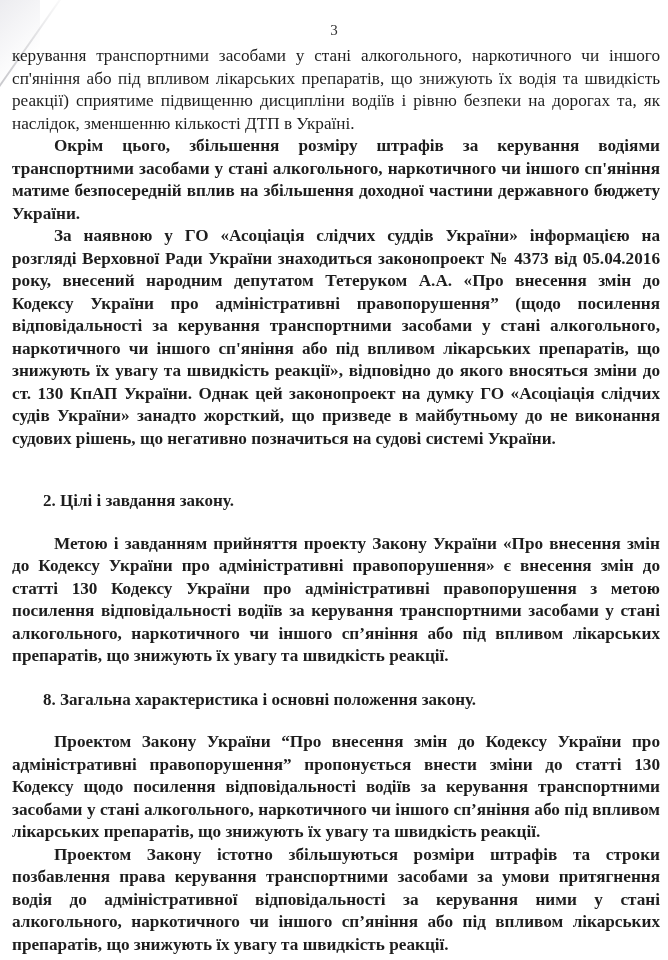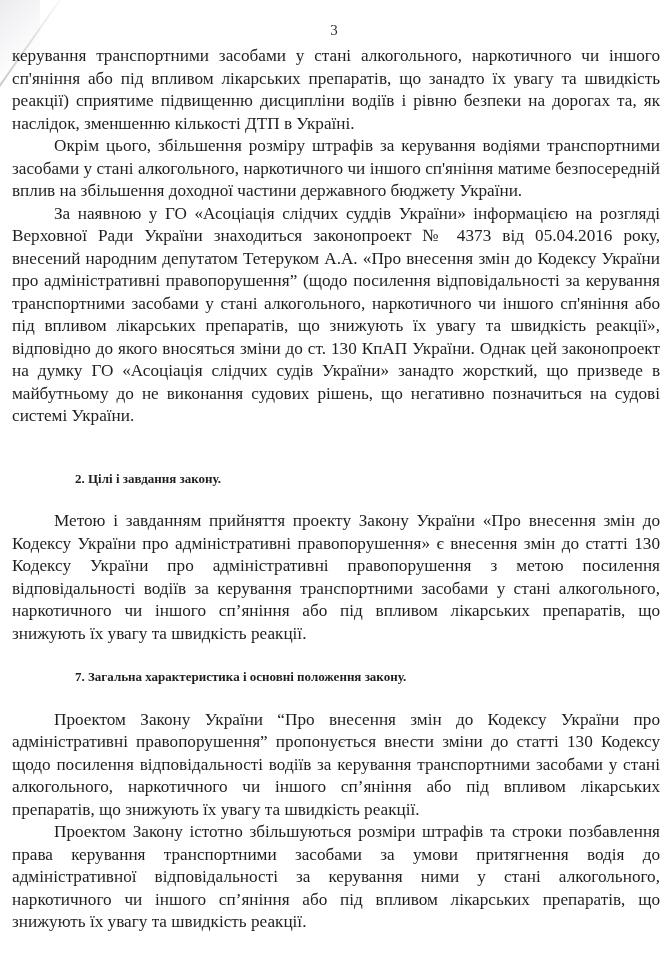--- a/index.html
+++ b/index.html
@@ -24,39 +24,39 @@
   .page-number {
     position: absolute; top: 22px; left: 0; width: 668px; text-align: center;
     font-size: 15px; color: #333;
   }
   .content {
     position: absolute; left: 12px; top: 45px; width: 648px;
     font-size: 17.2px; line-height: 22.5px;
     text-align: justify;
   }
   p { margin: 0; text-indent: 0; }
-  p.indent { text-indent: 42px; }
+  p.indent { text-indent: 42px; font-weight: bold; }
   .heading {
-    font-weight: bold; margin-left: 63px; font-size: 13px;
+    font-weight: bold; margin-left: 31px; font-size: 17px;
   }
   .h1 { margin-top: 40px; margin-bottom: 20px; }
   .h2 { margin-top: 21px; margin-bottom: 20px; }
 </style>
 </head>
 <body>
 
 <div class="corner-shade"></div>
 <div class="crease"></div>
 
 <div class="page-number">3</div>
 
 <div class="content">
-  <p>керування транспортними засобами у стані алкогольного, наркотичного чи іншого сп'яніння або під впливом лікарських препаратів, що занадто їх увагу та швидкість реакції) сприятиме підвищенню дисципліни водіїв і рівню безпеки на дорогах та, як наслідок, зменшенню кількості ДТП в Україні.</p>
+  <p>керування транспортними засобами у стані алкогольного, наркотичного чи іншого сп'яніння або під впливом лікарських препаратів, що знижують їх водія та швидкість реакції) сприятиме підвищенню дисципліни водіїв і рівню безпеки на дорогах та, як наслідок, зменшенню кількості ДТП в Україні.</p>
   <p class="indent">Окрім цього, збільшення розміру штрафів за керування водіями транспортними засобами у стані алкогольного, наркотичного чи іншого сп'яніння матиме безпосередній вплив на збільшення доходної частини державного бюджету України.</p>
   <p class="indent">За наявною у ГО «Асоціація слідчих суддів України» інформацією на розгляді Верховної Ради України знаходиться законопроект № 4373 від 05.04.2016 року, внесений народним депутатом Тетеруком А.А. «Про внесення змін до Кодексу України про адміністративні правопорушення” (щодо посилення відповідальності за керування транспортними засобами у стані алкогольного, наркотичного чи іншого сп'яніння або під впливом лікарських препаратів, що знижують їх увагу та швидкість реакції», відповідно до якого вносяться зміни до ст. 130 КпАП України. Однак цей законопроект на думку ГО «Асоціація слідчих судів України» занадто жорсткий, що призведе в майбутньому до не виконання судових рішень, що негативно позначиться на судові системі України.</p>
 
   <div class="heading h1">2. Цілі і завдання закону.</div>
   <p class="indent">Метою і завданням прийняття проекту Закону України «Про внесення змін до Кодексу України про адміністративні правопорушення» є внесення змін до статті 130 Кодексу України про адміністративні правопорушення з метою посилення відповідальності водіїв за керування транспортними засобами у стані алкогольного, наркотичного чи іншого сп’яніння або під впливом лікарських препаратів, що знижують їх увагу та швидкість реакції.</p>
 
-  <div class="heading h2">7.  Загальна характеристика і основні положення закону.</div>
+  <div class="heading h2">8.  Загальна характеристика і основні положення закону.</div>
   <p class="indent">Проектом Закону України “Про внесення змін до Кодексу України про адміністративні правопорушення” пропонується внести зміни до статті 130 Кодексу щодо посилення відповідальності водіїв за керування транспортними засобами у стані алкогольного, наркотичного чи іншого сп’яніння або під впливом лікарських препаратів, що знижують їх увагу та швидкість реакції.</p>
   <p class="indent">Проектом Закону істотно збільшуються розміри штрафів та строки позбавлення права керування транспортними засобами за умови притягнення водія до адміністративної відповідальності за керування ними у стані алкогольного, наркотичного чи іншого сп’яніння або під впливом лікарських препаратів, що знижують їх увагу та швидкість реакції.</p>
 </div>
 
 </body></html>

